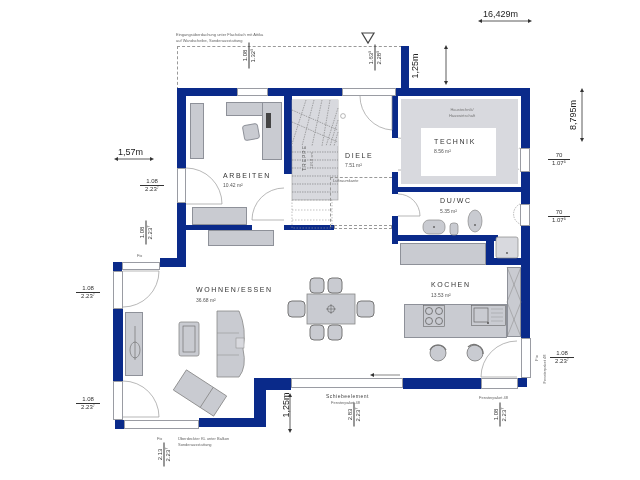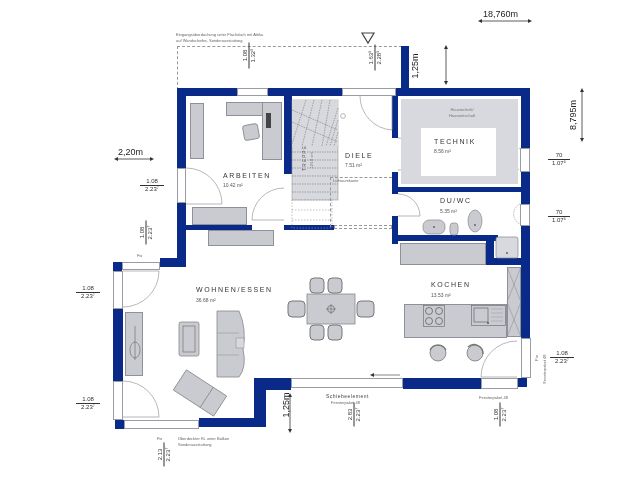--- a/index.html
+++ b/index.html
@@ -18,21 +18,21 @@
   .vfrac{position:absolute;font-size:6px;color:#333;text-align:center;line-height:7px;transform:rotate(-90deg);transform-origin:center;}
   .vfrac .top{border-bottom:1px solid #333;padding:0 1px;}
   .vtext{position:absolute;transform:rotate(-90deg);transform-origin:center;white-space:nowrap;}
   .dash{position:absolute;border:1px dashed #999;box-sizing:border-box;}
   svg{position:absolute;overflow:visible;}
 </style>
 </head>
 <body>
 
 <div class="dim" style="left:483px;top:9px;">
-  <span>18,760m</span>
+  <span>16,429m</span>
 </div>
 <svg width="60" height="6" style="left:478px;top:18px;">
   <line x1="2" y1="3" x2="52" y2="3" stroke="#333" stroke-width="0.8"></line>
   <polygon points="0,3 4,1 4,5" fill="#333"></polygon>
     <polygon points="54,3 50,1 50,5" fill="#333"></polygon>
 </svg>
 
 <div class="vtext dim" style="left:553px;top:110px;width:40px;text-align:center;">
   <span>8,795m</span>
 </div>
@@ -45,21 +45,21 @@
 <div class="vtext dim" style="left:395px;top:61px;width:40px;text-align:center;">
   <span>1,25m</span>
 </div>
 <svg width="6" height="40" style="left:443px;top:45px;">
   <line x1="3" y1="2" x2="3" y2="38" stroke="#333" stroke-width="0.8"></line>
   <polygon points="3,0 1,4 5,4" fill="#333"></polygon>
     <polygon points="3,40 1,36 5,36" fill="#333"></polygon>
 </svg>
 
 <div class="dim" style="left:118px;top:147px;">
-  <span>2,20m</span>
+  <span>1,57m</span>
 </div>
 <svg width="40" height="6" style="left:114px;top:156px;">
   <line x1="2" y1="3" x2="38" y2="3" stroke="#333" stroke-width="0.8"></line>
   <polygon points="0,3 4,1 4,5" fill="#333"></polygon>
     <polygon points="40,3 36,1 36,5" fill="#333"></polygon>
 </svg>
 
 <div class="vtext dim" style="left:266px;top:400px;width:40px;text-align:center;">
   <span>1,25m</span>
 </div>

